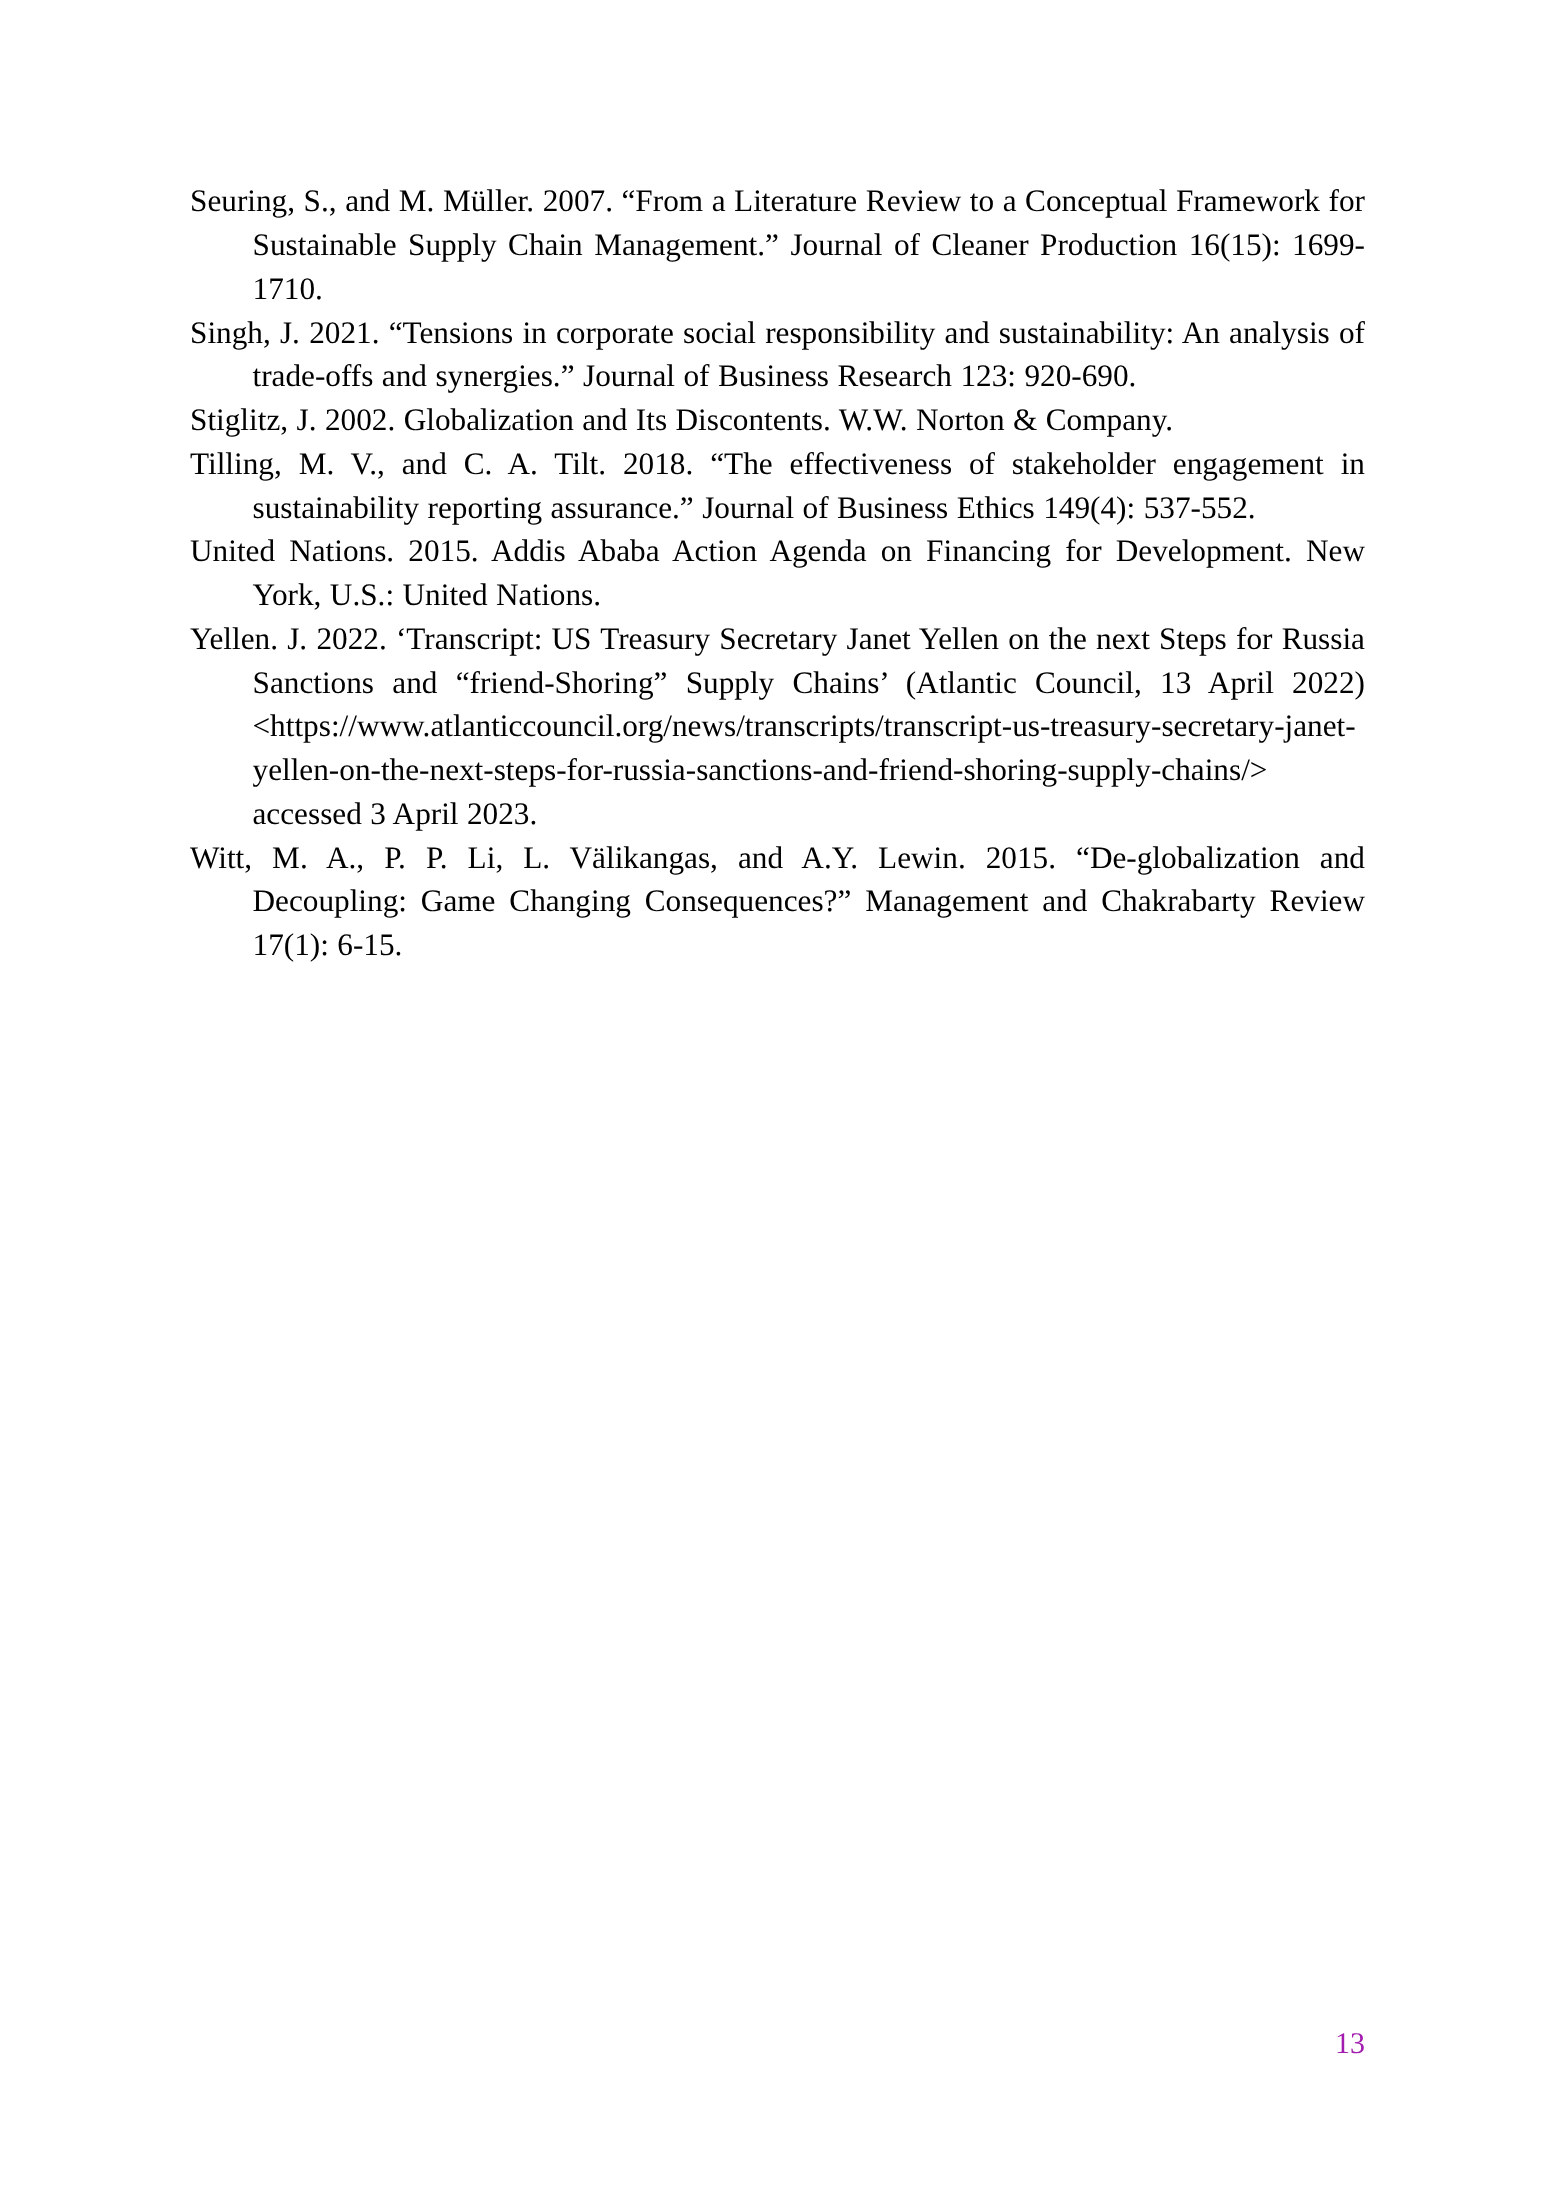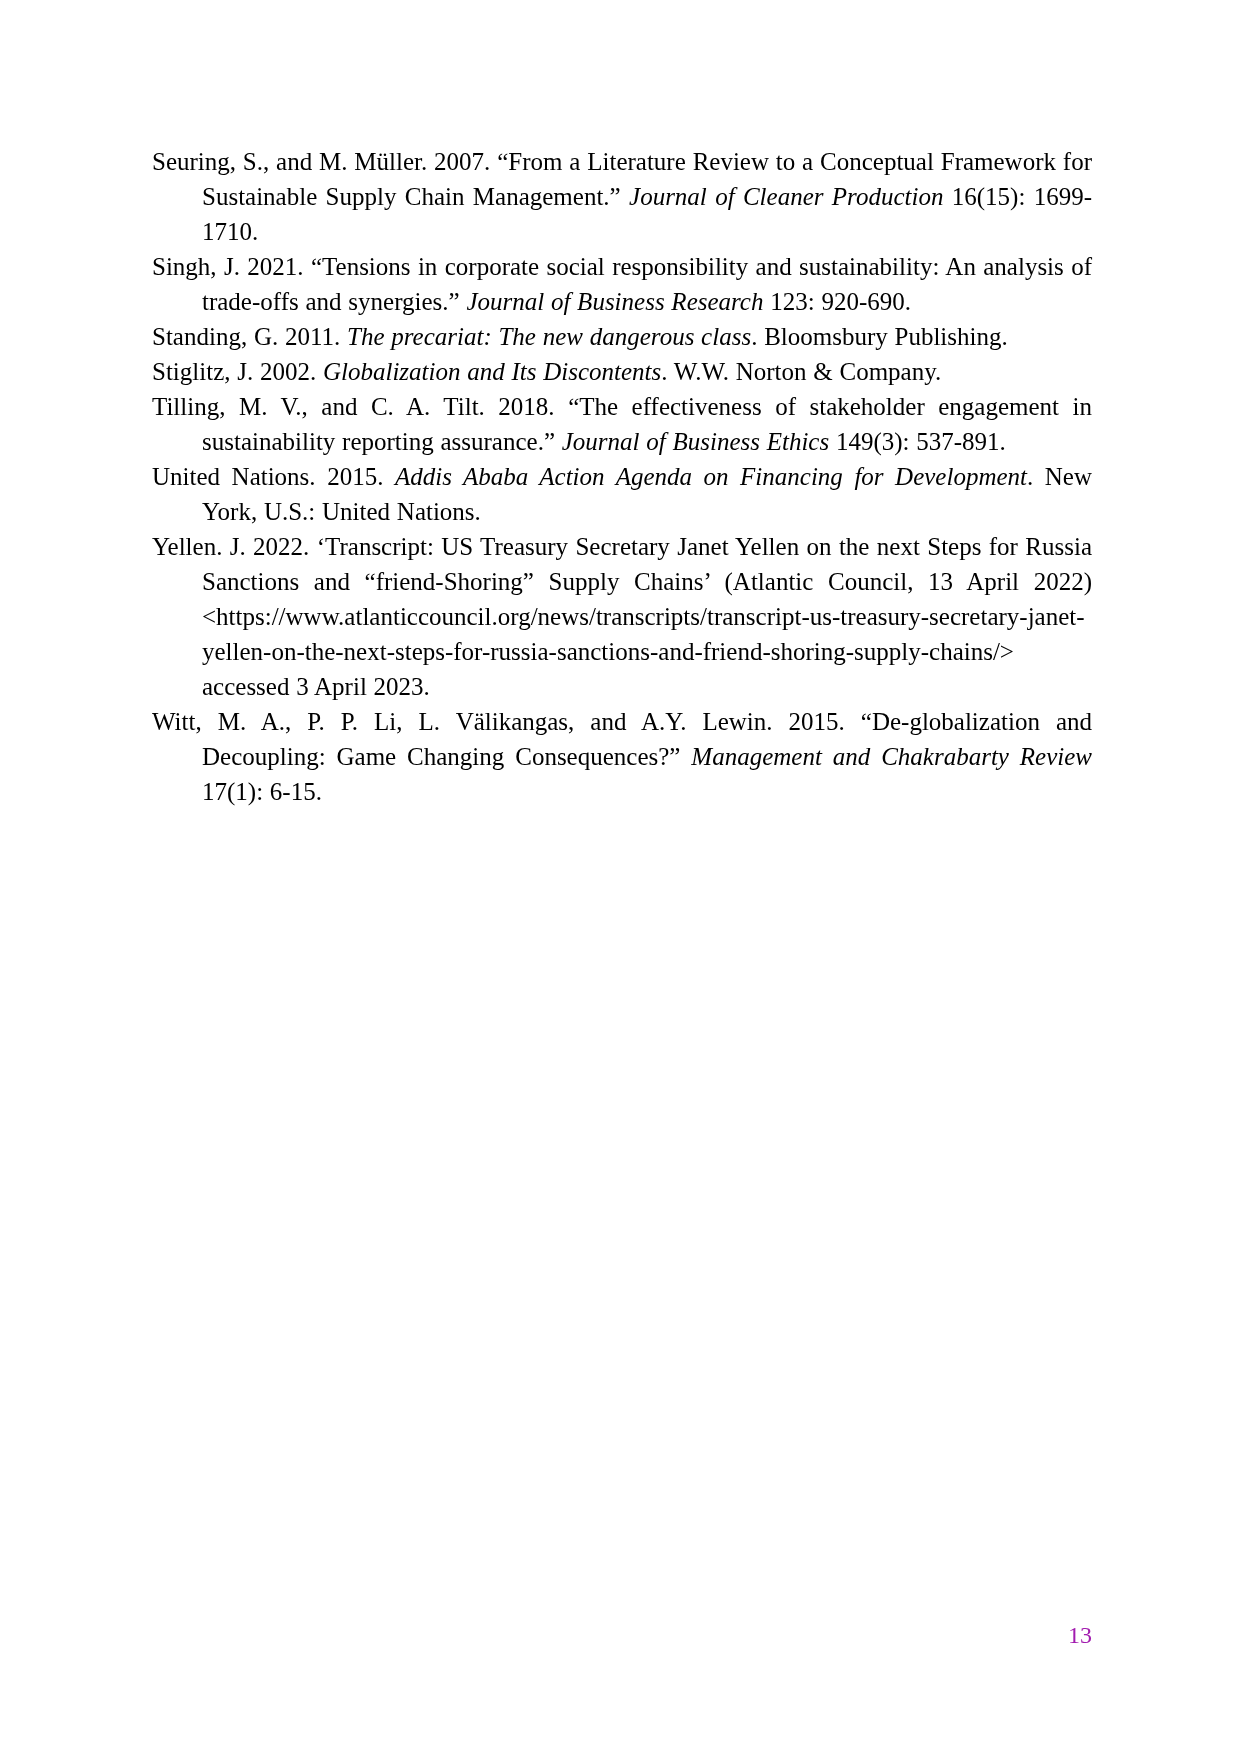--- a/index.html
+++ b/index.html
@@ -29,39 +29,37 @@
   p.ref {
     margin: 0;
     font-size: 25px;
     line-height: 35px;
     text-align: justify;
     padding-left: 50px;
     text-indent: -50px;
     word-spacing: 0.5px;
   }
   p.ref .it {
-    font-style: italic;
   }
   .page-number {
     position: absolute;
     left: 1068px;
     top: 1620px;
     font-size: 24px;
     line-height: 30px;
     color: #a21caf;
   }
 </style>
 </head>
 <body>
 
 <div class="page">
   <div class="refs" id="refs">
       <p class="ref"><span class="plain">Seuring, S., and M. Müller. 2007. “From a Literature Review to a Conceptual Framework for Sustainable Supply Chain Management.” </span><span class="it">Journal of Cleaner Production</span><span class="plain"> 16(15): 1699-1710.</span></p>
       <p class="ref"><span class="plain">Singh, J. 2021. “Tensions in corporate social responsibility and sustainability: An analysis of trade-offs and synergies.” </span><span class="it">Journal of Business Research</span><span class="plain"> 123: 920-690.</span></p>
-      <p class="ref"><span class="plain">Standing, G. 2011. </span><span class="it">The precariat: The new dangerous class</span><span class="plain">. Bloomsbury Publishing.</span></p>
       <p class="ref"><span class="plain">Stiglitz, J. 2002. </span><span class="it">Globalization and Its Discontents</span><span class="plain">. W.W. Norton &amp; Company.</span></p>
-      <p class="ref"><span class="plain">Tilling, M. V., and C. A. Tilt. 2018. “The effectiveness of stakeholder engagement in sustainability reporting assurance.” </span><span class="it">Journal of Business Ethics</span><span class="plain"> 149(3): 537-891.</span></p>
+      <p class="ref"><span class="plain">Tilling, M. V., and C. A. Tilt. 2018. “The effectiveness of stakeholder engagement in sustainability reporting assurance.” </span><span class="it">Journal of Business Ethics</span><span class="plain"> 149(4): 537-552.</span></p>
       <p class="ref"><span class="plain">United Nations. 2015. </span><span class="it">Addis Ababa Action Agenda on Financing for Development</span><span class="plain">. New York, U.S.: United Nations.</span></p>
       <p class="ref"><span class="plain">Yellen. J. 2022. ‘Transcript: US Treasury Secretary Janet Yellen on the next Steps for Russia Sanctions and “friend-Shoring” Supply Chains’ (Atlantic Council, 13 April 2022) &lt;https://www.atlanticcouncil.org/news/transcripts/transcript-us-treasury-secretary-janet-yellen-on-the-next-steps-for-russia-sanctions-and-friend-shoring-supply-chains/&gt; accessed 3 April 2023.</span></p>
       <p class="ref"><span class="plain">Witt, M. A., P. P. Li, L. Välikangas, and A.Y. Lewin. 2015. “De-globalization and Decoupling: Game Changing Consequences?” </span><span class="it">Management and Chakrabarty Review</span><span class="plain"> 17(1): 6-15.</span></p>
     </div>
   <div class="page-number">13</div>
 </div>
 
 </body></html>

